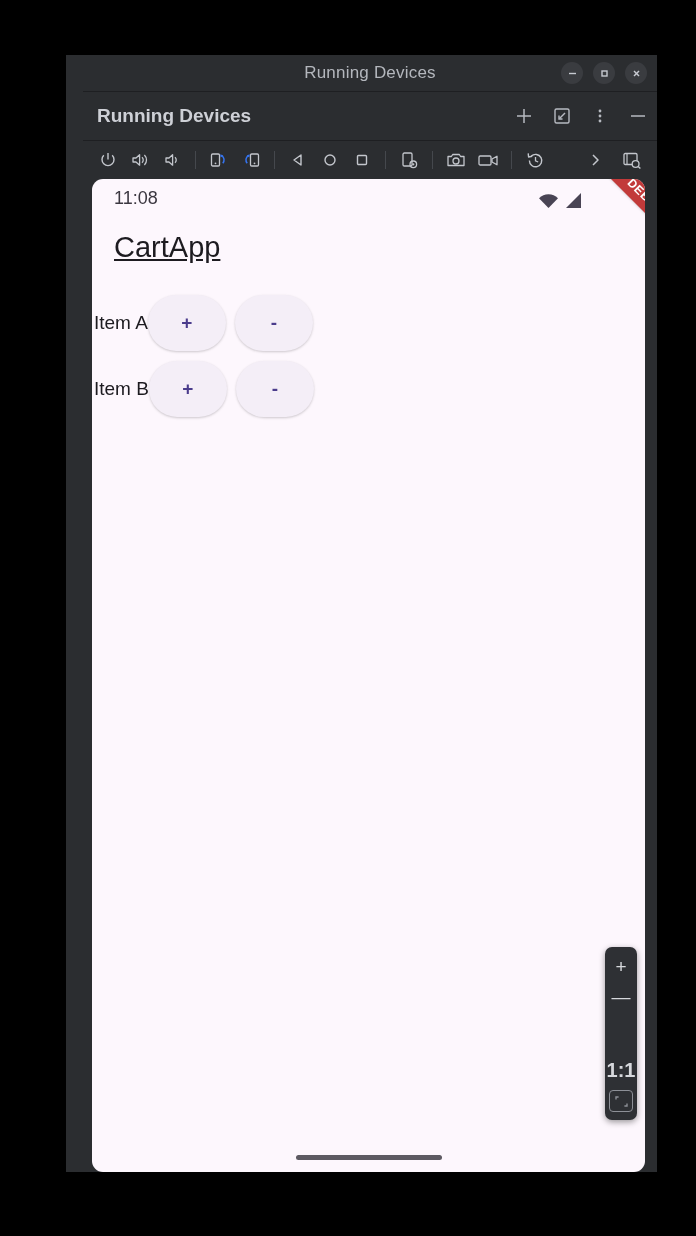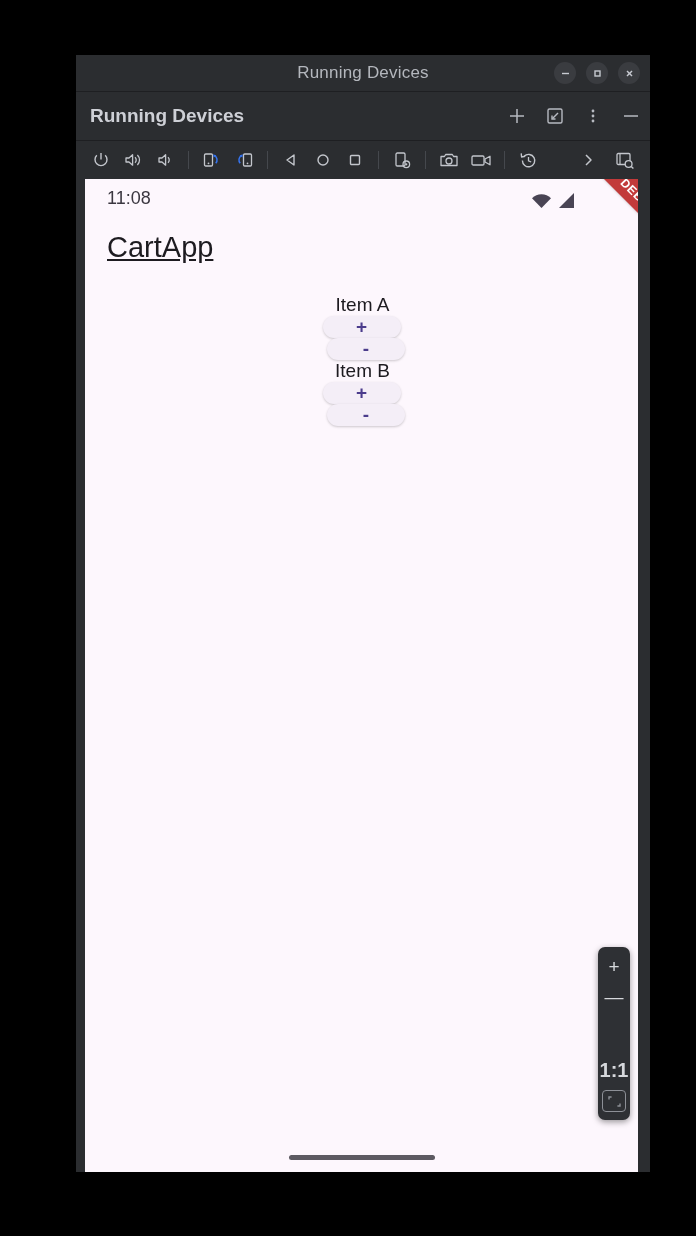--- a/index.html
+++ b/index.html
@@ -15,28 +15,29 @@
   #root {
     position: relative;
     width: 696px;
     height: 1236px;
     background: #000000;
   }
 
   
   .ide-window {
     position: absolute;
-    left: 76px;
+    left: 66px;
     top: 55px;
     width: 574px;
     height: 1117px;
     background: #2b2d30;
     display: flex;
     flex-direction: column;
     overflow: hidden;
+    padding-left: 17px;
   }
 
   
   .titlebar {
     height: 36px;
     background: #2b2d30;
     display: flex;
     align-items: center;
     justify-content: center;
     position: relative;
@@ -159,20 +160,21 @@
     overflow: hidden;
   }
   .emu-leftstrip { width: 9px; background: #2b2d30; flex: 0 0 auto; }
   .emu-rightstrip { width: 12px; background: #2b2d30; flex: 0 0 auto; }
 
   .phone-screen {
     flex: 1 1 auto;
     background: #fdf7fd;
     position: relative;
     overflow: hidden;
+    border-radius: 11px;
   }
 
   
   .status-bar {
     height: 38px;
     display: flex;
     align-items: center;
     padding: 0 18px 0 22px;
     position: relative;
   }
@@ -226,21 +228,20 @@
   }
 
   
   .item-rows { margin-top: 30px; }
   .item-row {
     display: flex;
     align-items: center;
     height: 58px;
     margin-bottom: 8px;
     padding-left: 0px;
-    flex-direction: column;
   }
   .item-label {
     font-size: 19px;
     color: #1d1b20;
     white-space: nowrap;
     margin-left: 2px;
   }
   .pill {
     width: 78px;
     height: 56px;

